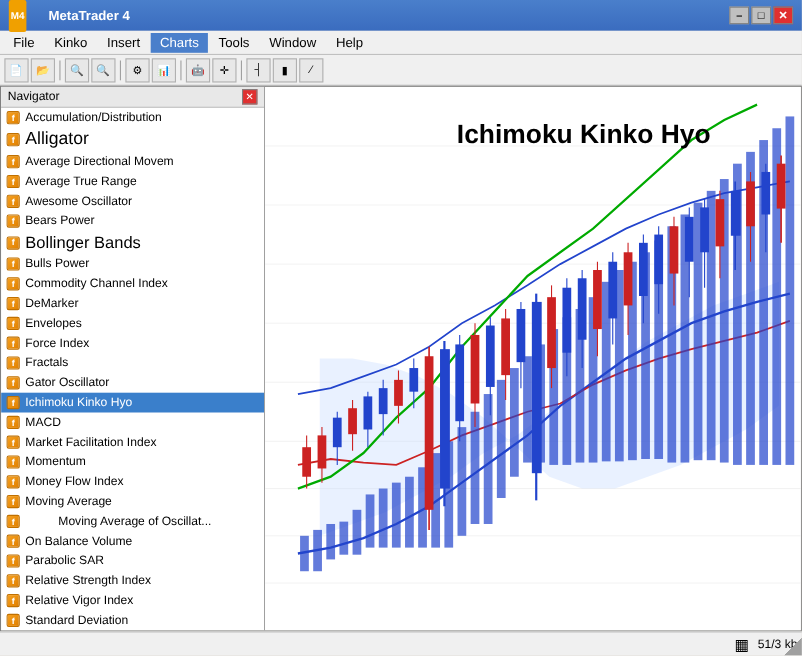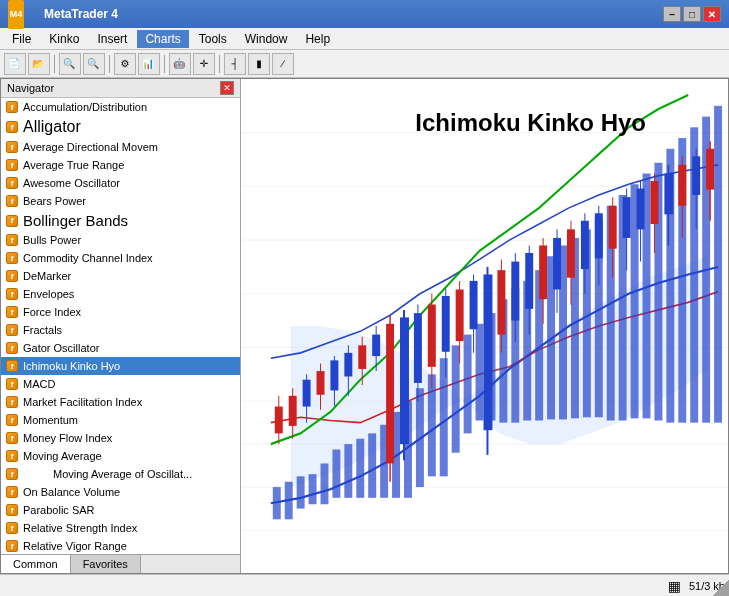--- a/index.html
+++ b/index.html
@@ -446,34 +446,30 @@
         <div class="nav-item">
           <div class="nav-icon">
             <div class="nav-icon-inner">f</div>
           </div>
           <span style="font-size: 11px;">Relative Strength Index</span>
         </div>
         <div class="nav-item">
           <div class="nav-icon">
             <div class="nav-icon-inner">f</div>
           </div>
-          <span style="font-size: 11px;">Relative Vigor Range</span>
+          <span style="font-size: 11px;">Relative Vigor Index</span>
         </div>
         <div class="nav-item">
           <div class="nav-icon">
             <div class="nav-icon-inner">f</div>
           </div>
           <span style="font-size: 11px;">Standard Deviation</span>
         </div>
       </div>
 
-    <div class="navigator-tabs">
-      <div class="nav-tab active">Common</div>
-      <div class="nav-tab">Favorites</div>
-    </div>
   </div>
 
   <div class="chart-area">
     
     <div class="chart-label">Ichimoku Kinko Hyo</div>
 
     
     <svg class="chart-svg" viewBox="0 0 490 460" preserveAspectRatio="none">
 
       <rect width="490" height="460" fill="#ffffff"></rect>

